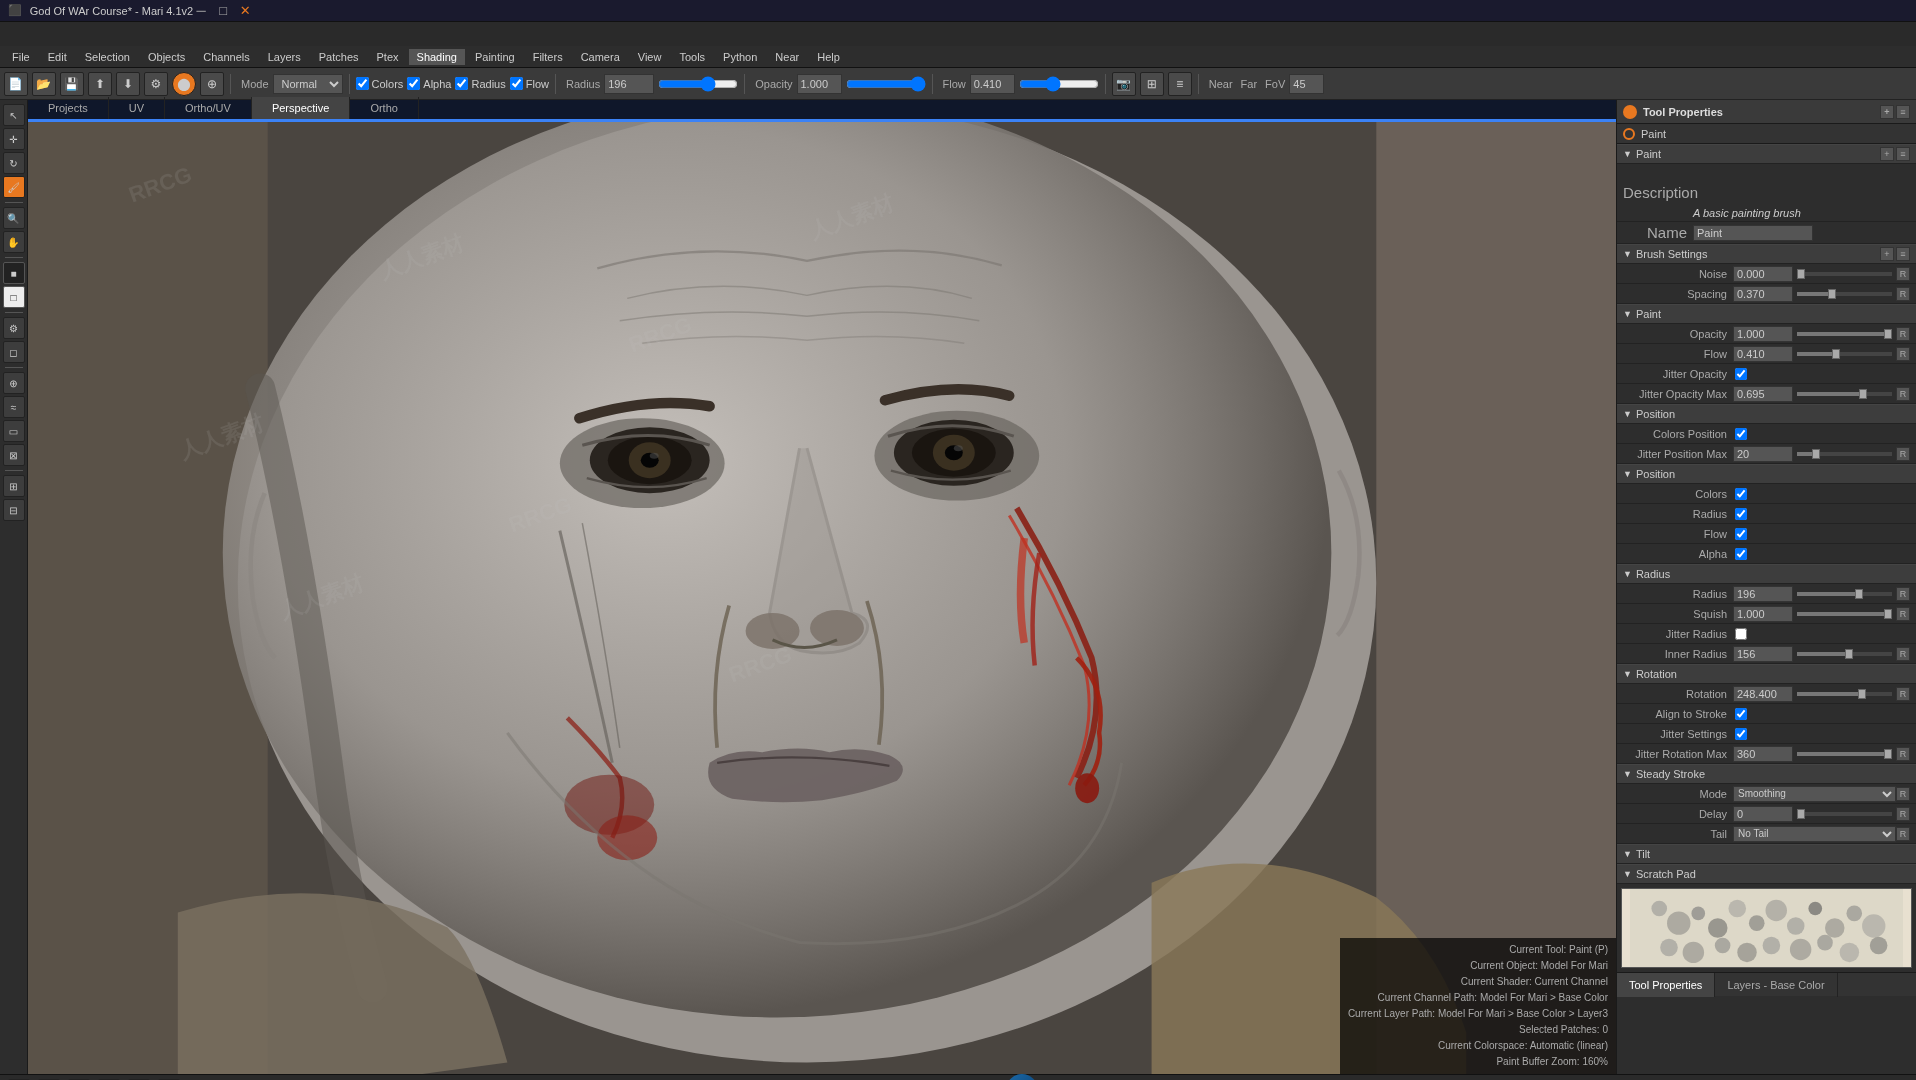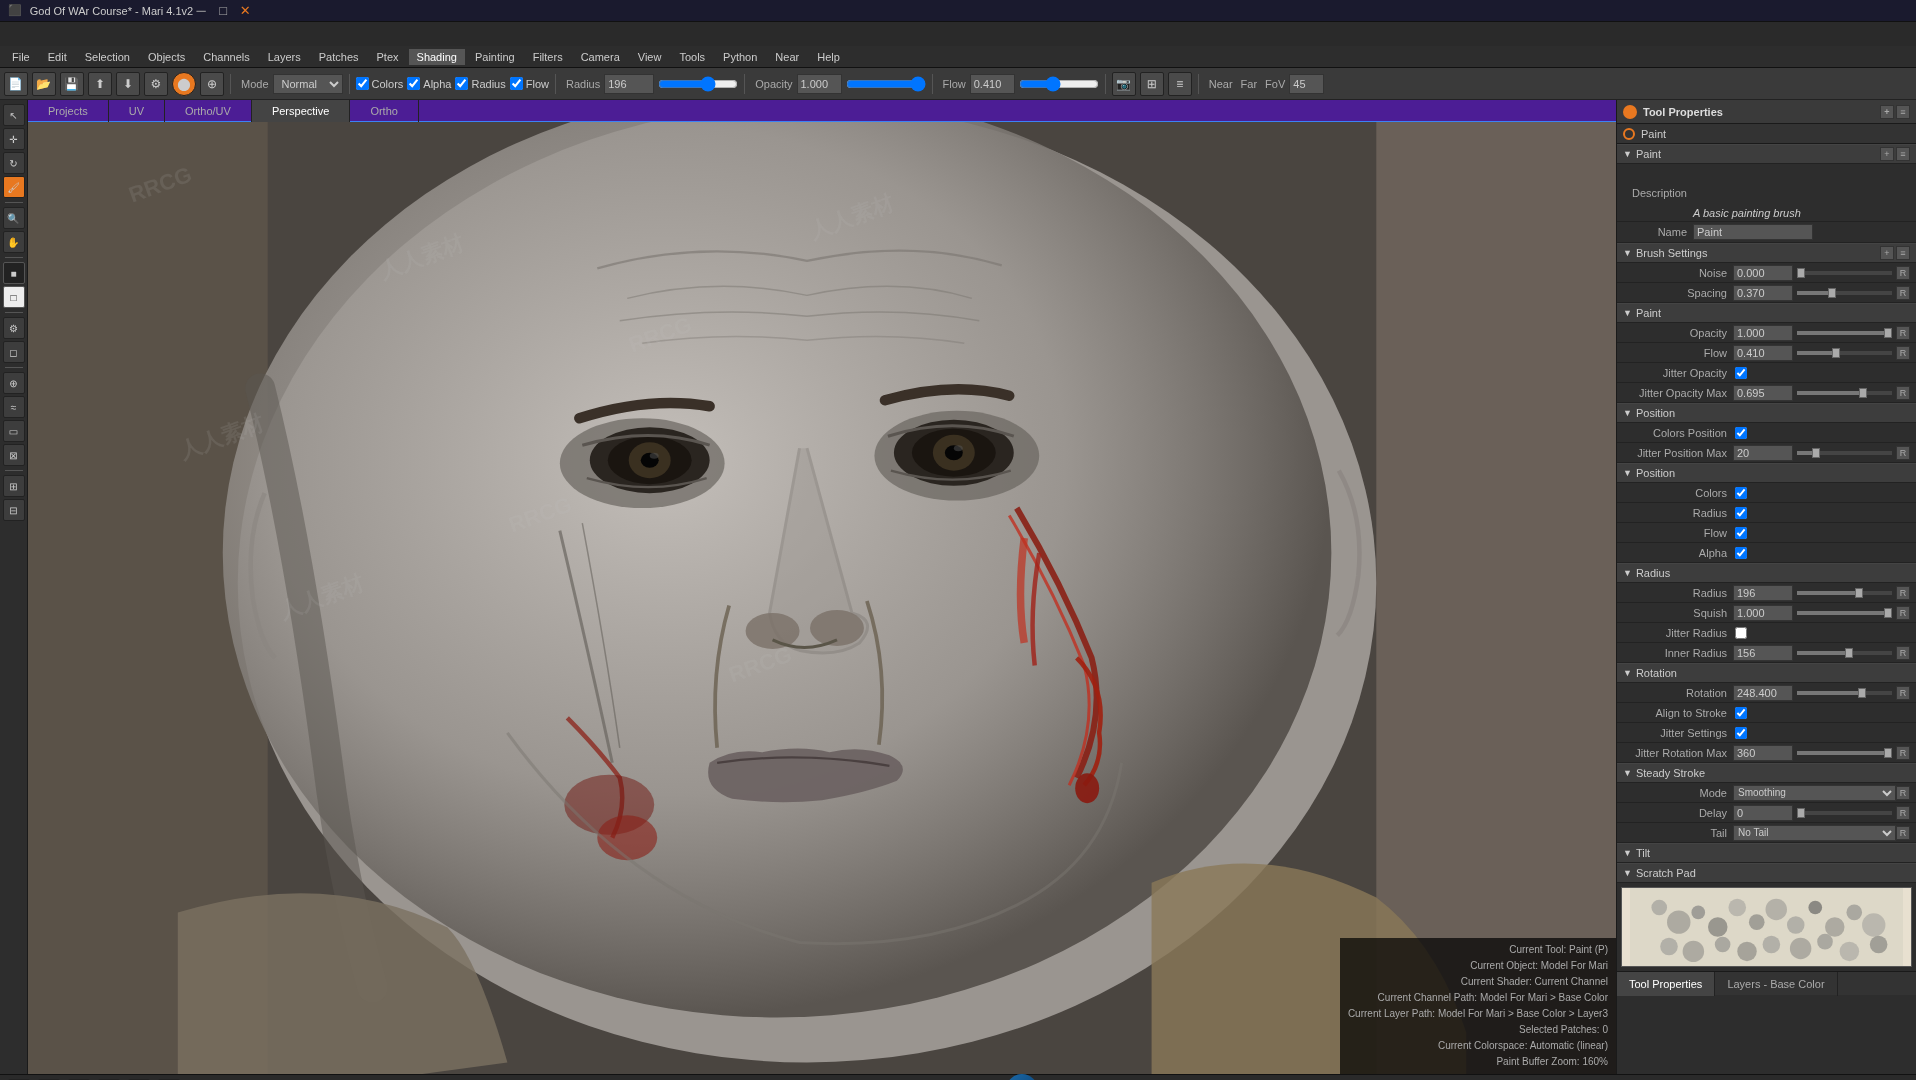--- a/index.html
+++ b/index.html
@@ -104,24 +104,24 @@
     .left-sep { width: 18px; height: 1px; background: #555; margin: 2px 0; }
 
     
     #viewport-area {
       flex: 1;
       display: flex;
       flex-direction: column;
     }
     #viewport-tabs {
       height: 22px;
-      background: #4c1d95;
-      display: flex;
-      align-items: flex-start;
-      border-bottom: 1px solid #3b82f6;
+      background: #0f172a;
+      display: flex;
+      align-items: flex-end;
+      border-bottom: 3px solid #3b82f6;
     }
     .vp-tab {
       padding: 0 20px;
       height: 22px;
       display: flex; align-items: center;
       cursor: pointer;
       font-size: 11px;
       color: #aaa;
       border-right: 1px solid #222;
     }
@@ -256,21 +256,21 @@
       color: #ccc;
       font-size: 10px;
     }
 
     .desc-row {
       display: flex;
       align-items: center;
       padding: 2px 6px;
       border-bottom: 1px solid #222;
     }
-    .desc-label { width: 70px; color: #aaa; font-size: 11px; text-align: right; padding-right: 6px; flex-shrink: 0; }
+    .desc-label { width: 70px; color: #aaa; font-size: 15px; text-align: right; padding-right: 6px; flex-shrink: 0; }
     .desc-value { color: #ccc; font-size: 11px; font-style: italic; margin-top: 41px; }
 
     
     #scratch-pad {
       margin: 4px;
       background: #e8e0d0;
       height: 80px;
       border: 1px solid #555;
       position: relative;
       overflow: hidden;

